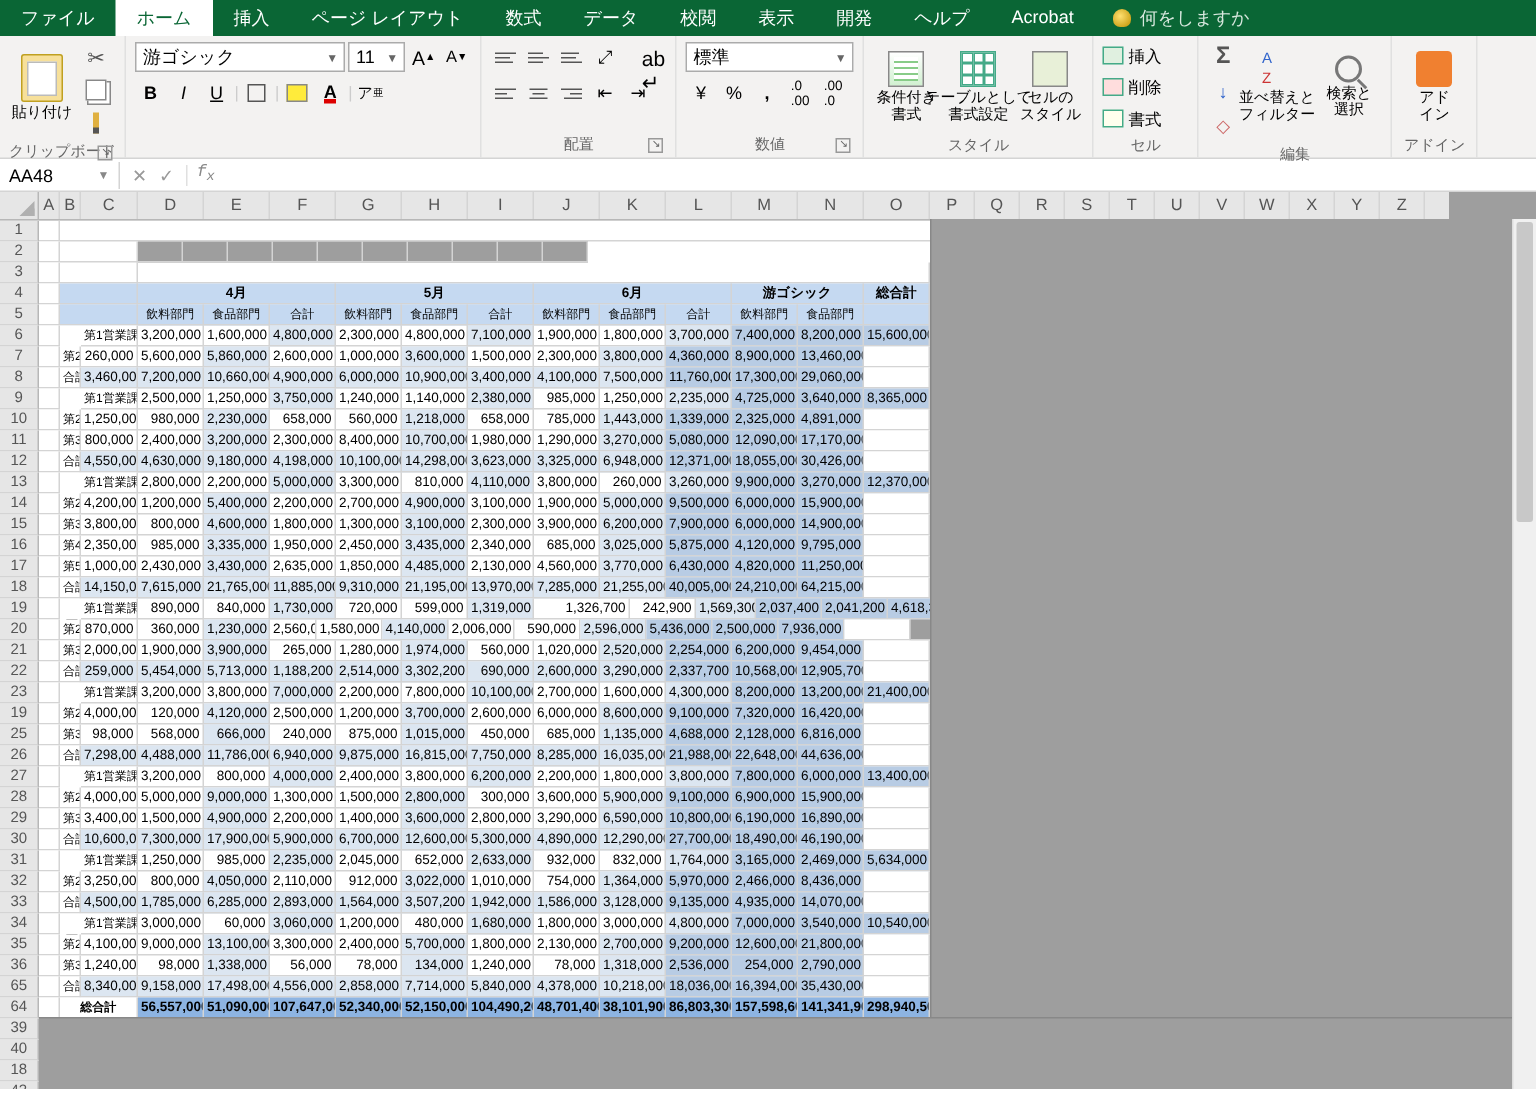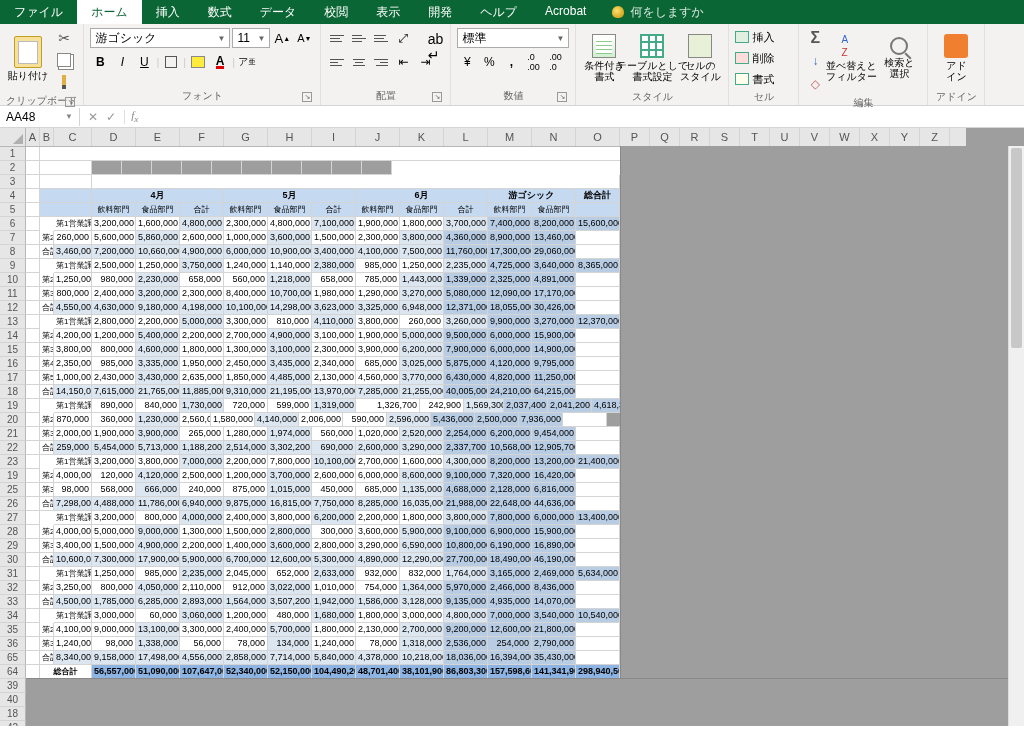--- a/index.html
+++ b/index.html
@@ -58,21 +58,21 @@
 .sort-ic::before{content:"A";position:absolute;top:0;left:2px;font-size:10px;color:#36c;}
 .sort-ic::after{content:"Z";position:absolute;bottom:0;left:2px;font-size:10px;color:#c33;}
 .find-ic{width:18px;height:18px;border:2px solid #777;border-radius:50%;position:relative;}
 .find-ic::after{content:"";position:absolute;width:8px;height:2px;background:#777;bottom:-4px;right:-6px;transform:rotate(45deg);}
 
 
 .fx-row { display:flex; align-items:center; border-bottom:1px solid #d4d4d4; height:22px; background:#fff; }
 .namebox { width:80px; border-right:1px solid #d4d4d4; padding:2px 6px; font-size:12px; display:flex; justify-content:space-between; align-items:center;}
 .namebox .arrow{font-size:8px;color:#888;}
 .fx-btns { display:flex; gap:8px; padding:0 8px; color:#999; font-size:12px; border-right:1px solid #e0e0e0;}
-.fx-label { font-style:italic; font-family:Liberation Serif, serif; color:#888; padding:0 6px; }
+.fx-label { font-style:italic; font-family:Liberation Mono, monospace; color:#888; padding:0 6px; }
 
 
 .sheet-wrap { position:relative; height:598px; overflow:hidden; background:#9e9e9e; }
 .sheet { position:absolute; left:0; top:0; background:#fff; }
 .colheads { display:flex; position:sticky; top:0; background:#e6e6e6; border-bottom:1px solid #b7b7b7;}
 .corner { width:26px; height:18px; border-right:1px solid #b7b7b7; background:#e6e6e6; position:relative;}
 .corner::after{content:"";position:absolute;right:2px;bottom:2px;border:5px solid transparent;border-bottom-color:#b0b0b0;border-right-color:#b0b0b0;}
 .colhead { height:18px; border-right:1px solid #d4d4d4; text-align:center; font-size:11px; color:#555; line-height:18px; background:#e6e6e6;}
 .rowhead { width:26px; border-right:1px solid #b7b7b7; border-bottom:1px solid #d4d4d4; text-align:center; font-size:10px; color:#555; background:#e6e6e6; line-height:14px;}
 .gridrow { display:flex; height:14px; }
@@ -93,20 +93,21 @@
 
 .pagemark { position:absolute; font-size:36px; color:#c0c0c0; opacity:0.5; font-family:"MS Gothic"; letter-spacing:8px; pointer-events:none; transform:translate(-50%,-50%); }
 </style>
 </head>
 <body>
 
 <div class="menubar">
   <div class="tab file">ファイル</div>
   <div class="tab active">ホーム</div>
   <div class="tab">挿入</div>
+  <div class="tab">ページ レイアウト</div>
   <div class="tab">数式</div>
   <div class="tab">データ</div>
   <div class="tab">校閲</div>
   <div class="tab">表示</div>
   <div class="tab">開発</div>
   <div class="tab">ヘルプ</div>
   <div class="tab">Acrobat</div>
   <div class="tell">
     <span class="bulb"></span>
     <span>何をしますか</span>
@@ -168,21 +169,20 @@
         <div class="iconbtn">
             <span class="fill-ic"></span>
           </div>
         <div class="iconbtn">
             <span class="fontcolor-ic">A</span>
           </div>
         <span style="color:#ccc">|</span>
         <div class="iconbtn" style="font-size:10px">ア<sub style="font-size:7px">亜</sub></div>
       </div>
     </div>
-    <div class="group-label"><span>フォント</span><span class="launcher">↘</span></div>
   </div>
 
   <div class="group" style="min-width:130px">
     <div class="group-body" style="flex-direction:column;gap:4px;">
       <div class="row">
         <div class="iconbtn">
             <div class="align-ic">
               <span style="width:14px"></span>
               <span style="width:10px"></span>
               <span style="width:12px"></span>

